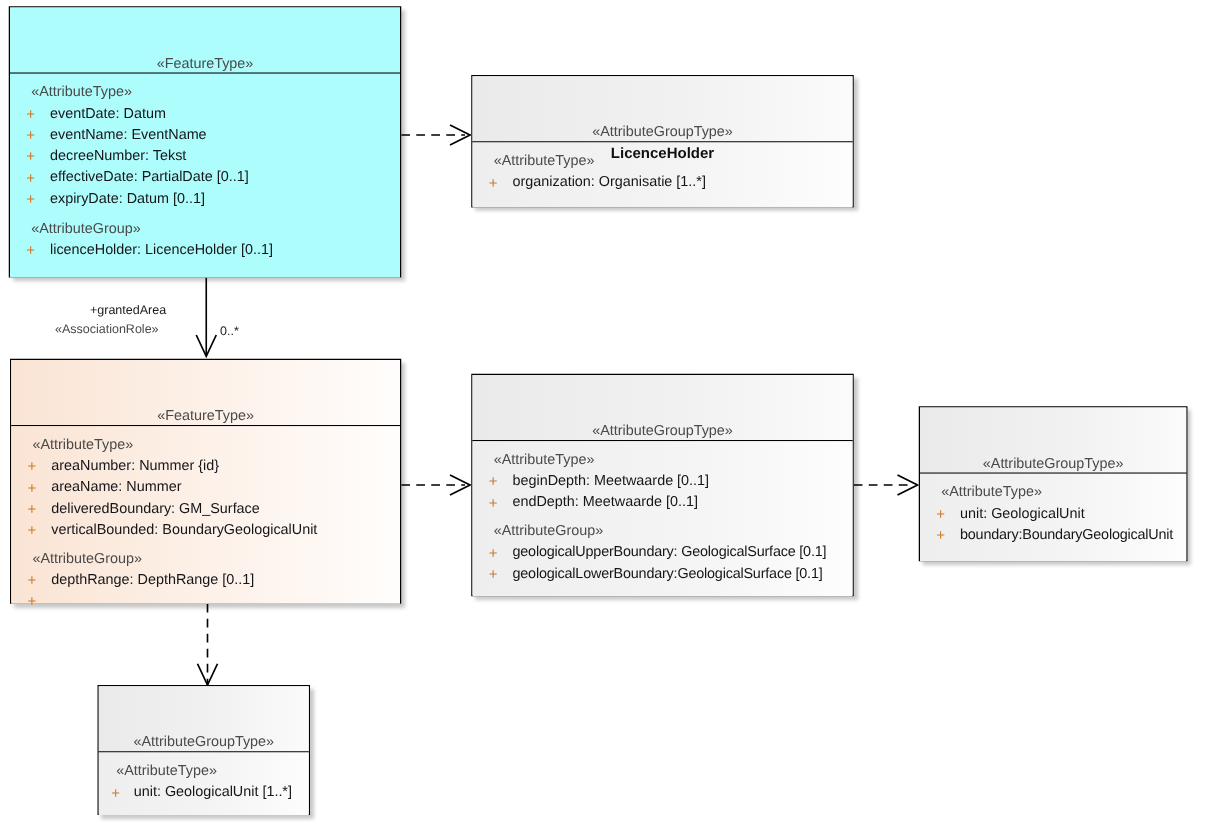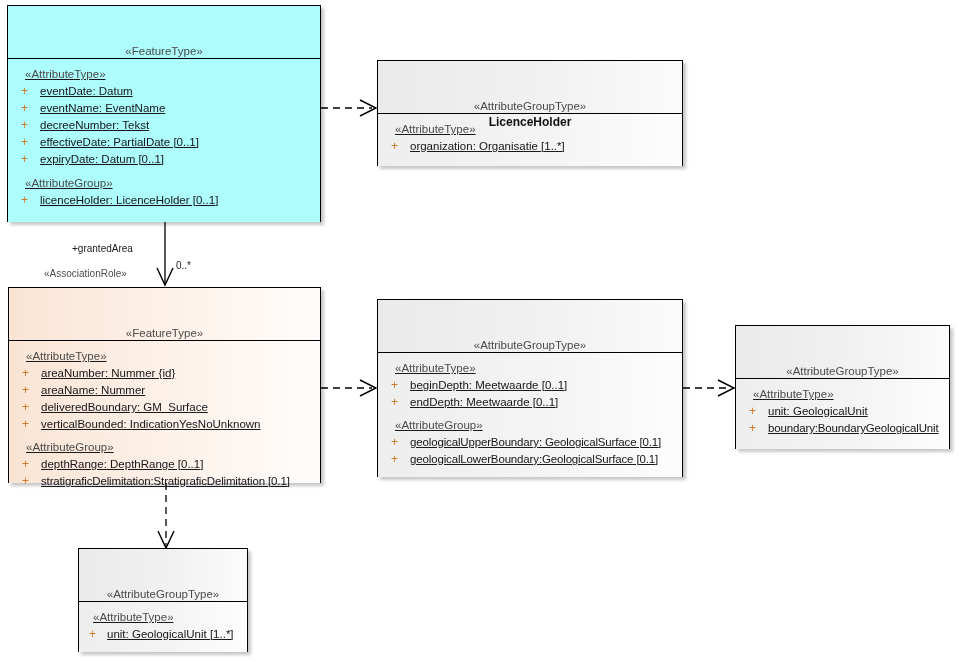--- a/index.html
+++ b/index.html
@@ -40,21 +40,20 @@
   }
   .uml-head {
     box-sizing: border-box;
     border-bottom: 1px solid #000000;
     text-align: center;
     padding: 6px 4px 7px 4px;
   }
   .uml-body {
     box-sizing: border-box;
     padding: 7px 0 7px 0;
-    text-decoration: underline;
   }
   .stereo {
     font-size: 11.5px;
     color: #4a4a4a;
     line-height: 15px;
     white-space: nowrap;
     margin-top: 32px;
   }
   .cls-name {
     font-size: 12px;
@@ -135,21 +134,21 @@
       <polyline points="718,380 734,388 718,396" fill="none" stroke="#000" stroke-width="1.4"></polyline>
     </g>
 
     <g>
       <line x1="166" y1="483" x2="166" y2="548" stroke="#000" stroke-width="1.3" stroke-dasharray="7,5"></line>
       <polyline points="158,531 166,548 174,531" fill="none" stroke="#000" stroke-width="1.4"></polyline>
     </g>
   </svg>
 
   <div class="edge-label" style="left:72px; top:242px;">+grantedArea</div>
-  <div class="edge-label stereo-lbl" style="left:44px; top:267px;">«AssociationRole»</div>
+  <div class="edge-label stereo-lbl" style="left:44px; top:257px;">«AssociationRole»</div>
   <div class="edge-label" style="left:176px; top:259px;">0..*</div>
 
   <div class="uml-class" style="left:7px; top:5px; width:314px; height:217px;">
     <div class="uml-head fill-cyan-head" style="height:53px;">
       <div class="stereo">«FeatureType»</div>
     </div>
     <div class="uml-body fill-cyan" style="height:163px;">
       <div class="grp-label">«AttributeType»</div>
       <div class="attr-row">
         <span class="vis">+</span>
@@ -206,30 +205,29 @@
       <div class="attr-row">
         <span class="vis">+</span>
         <span>areaName: Nummer</span>
       </div>
       <div class="attr-row">
         <span class="vis">+</span>
         <span>deliveredBoundary: GM_Surface</span>
       </div>
       <div class="attr-row">
         <span class="vis">+</span>
-        <span>verticalBounded: IndicationYesNoUnknown</span>
+        <span>verticalBounded: BoundaryGeologicalUnit</span>
       </div>
       <div class="grp-label" style="padding-top:6px;">«AttributeGroup»</div>
       <div class="attr-row">
         <span class="vis">+</span>
         <span>depthRange: DepthRange [0..1]</span>
       </div>
       <div class="attr-row tight">
         <span class="vis">+</span>
-        <span>stratigraficDelimitation:StratigraficDelimitation [0.1]</span>
       </div>
     </div>
   </div>
 
   <div class="uml-class" style="left:377px; top:299px; width:306px; height:178px;">
     <div class="uml-head fill-gray-head" style="height:53px;">
       <div class="stereo">«AttributeGroupType»</div>
     </div>
     <div class="uml-body fill-gray-body" style="height:124px;">
       <div class="grp-label">«AttributeType»</div>

